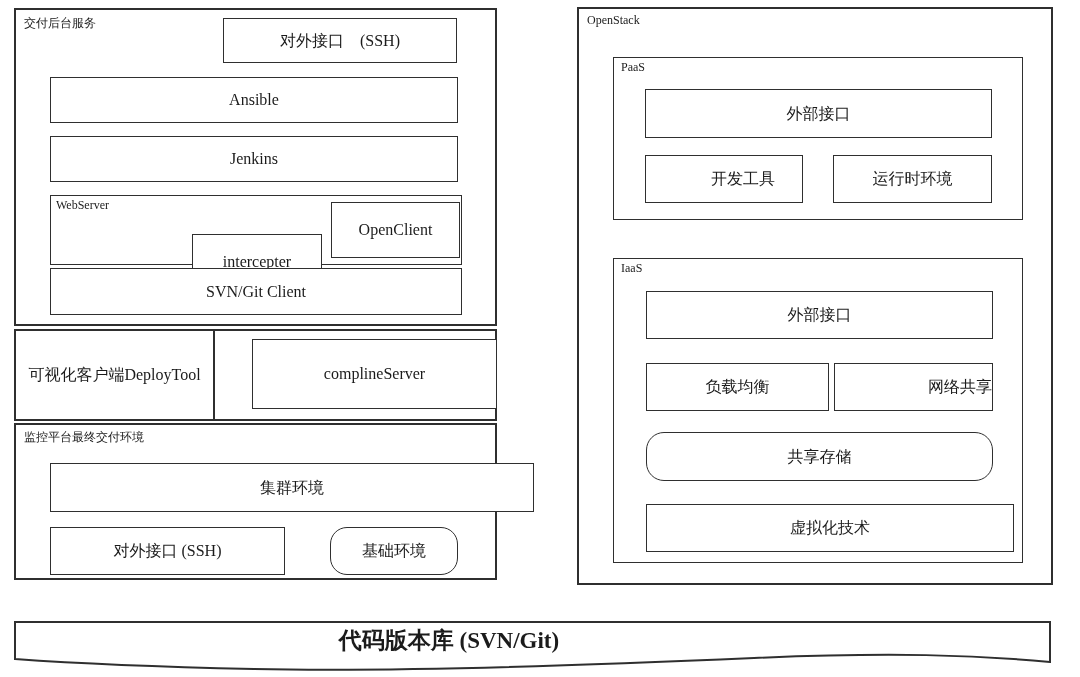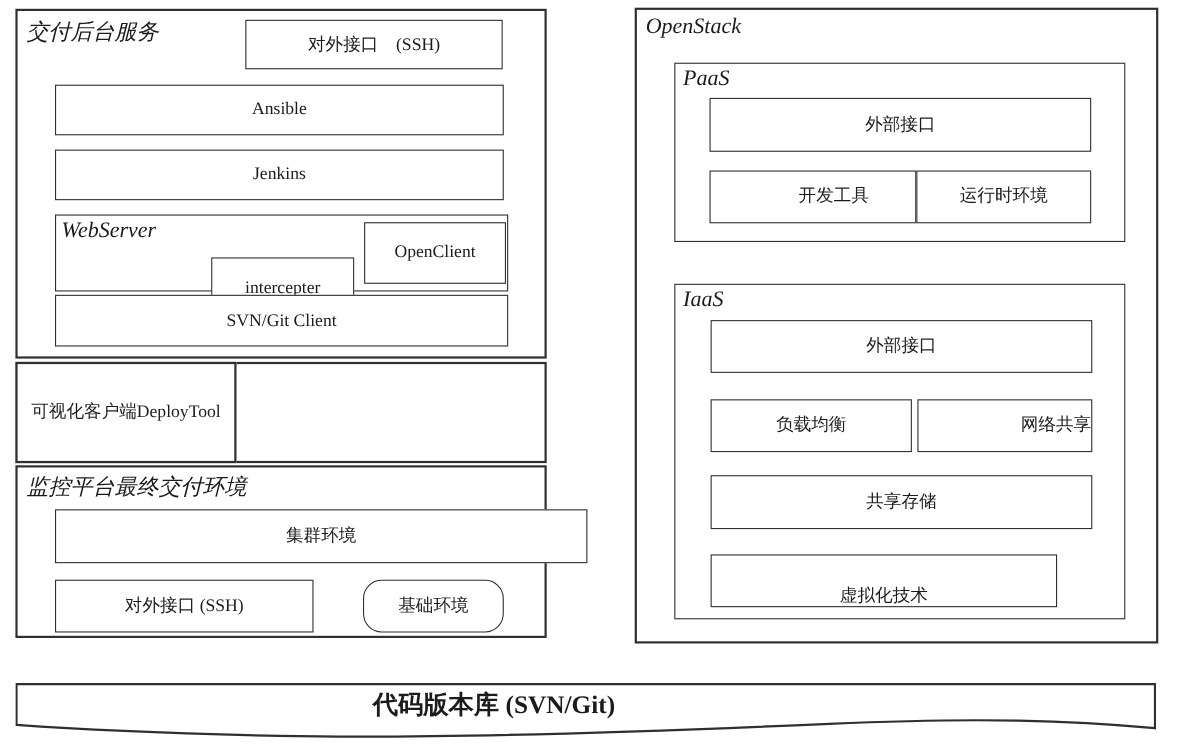--- a/index.html
+++ b/index.html
@@ -11,21 +11,21 @@
   .box{
     position:absolute;box-sizing:border-box;
     border:2px solid #2f2f2f;background:#ffffff;
   }
   .box.thin{border-width:1.6px;}
   .cell{
     display:flex;align-items:center;justify-content:center;
     text-align:center;font-size:16px;line-height:1.2;
   }
   .corner-label{
-    position:absolute;font-size:20px;white-space:nowrap;font-style:italic;
+    position:absolute;font-size:12px;white-space:nowrap;
   }
   .banner-svg{position:absolute;left:14px;top:621px;}
   .banner-text{
     position:absolute;left:14px;top:622px;width:870px;height:36px;
     display:flex;align-items:center;justify-content:center;
     font-size:23px;font-weight:600;
   }
 </style>
 </head>
 <body>
@@ -63,20 +63,23 @@
   <div class="box thin cell" style="left:50px;top:268px;width:412px;height:47px;">
     <span>SVN/Git Client</span>
   </div>
 
   <div class="box" style="left:14px;top:329px;width:483px;height:92px;"></div>
 
   <div class="box cell" style="left:14px;top:329px;width:201px;height:92px;">
     <span>可视化客户端DeployTool</span>
   </div>
 
+  <div class="box thin cell" style="left:252px;top:339px;width:245px;height:70px;">
+    <span>complineServer</span>
+  </div>
 
   <div class="box" style="left:14px;top:423px;width:483px;height:157px;">
     <div class="corner-label" style="left:8px;top:4px;">监控平台最终交付环境</div>
   </div>
 
   <div class="box thin cell" style="left:50px;top:463px;width:484px;height:49px;">
     <span>集群环境</span>
   </div>
 
   <div class="box thin cell" style="left:50px;top:527px;width:235px;height:48px;">
@@ -92,21 +95,21 @@
   </div>
 
   <div class="box thin" style="left:613px;top:57px;width:410px;height:163px;">
     <div class="corner-label" style="left:7px;top:2px;">PaaS</div>
   </div>
 
   <div class="box thin cell" style="left:645px;top:89px;width:347px;height:49px;">
     <span>外部接口</span>
   </div>
 
-  <div class="box thin cell" style="left:645px;top:155px;width:188px;height:48px;padding-left:38px;">
+  <div class="box thin cell" style="left:645px;top:155px;width:158px;height:48px;padding-left:38px;">
     <span>开发工具</span>
   </div>
 
   <div class="box thin cell" style="left:833px;top:155px;width:159px;height:48px;">
     <span>运行时环境</span>
   </div>
 
   <div class="box thin" style="left:613px;top:258px;width:410px;height:305px;">
     <div class="corner-label" style="left:7px;top:2px;">IaaS</div>
   </div>
@@ -116,25 +119,25 @@
   </div>
 
   <div class="box thin cell" style="left:646px;top:363px;width:183px;height:48px;">
     <span>负载均衡</span>
   </div>
 
   <div class="box thin cell" style="left:834px;top:363px;width:159px;height:48px;justify-content:flex-end;">
     <span>网络共享</span>
   </div>
 
-  <div class="box thin cell" style="left:646px;top:432px;width:347px;height:49px;">
+  <div class="box thin cell" style="left:646px;top:432px;width:347px;height:49px;border-radius:18px;">
     <span>共享存储</span>
   </div>
 
-  <div class="box thin cell" style="left:646px;top:504px;width:315px;height:48px;align-items:flex-end;">
+  <div class="box thin cell" style="left:646px;top:504px;width:368px;height:48px;">
     <span>虚拟化技术</span>
   </div>
 
   <svg class="banner-svg" width="1037" height="56" viewBox="0 0 1037 56">
     <path d="M 1 1 L 1036 1 L 1036 41
              C 960 34, 880 31, 740 37
              C 560 45, 380 51, 240 48
              C 150 46, 70 43, 1 38 Z" fill="#ffffff" stroke="#2f2f2f" stroke-width="2"></path>
   </svg>
   <div class="banner-text">代码版本库 (SVN/Git)</div>

